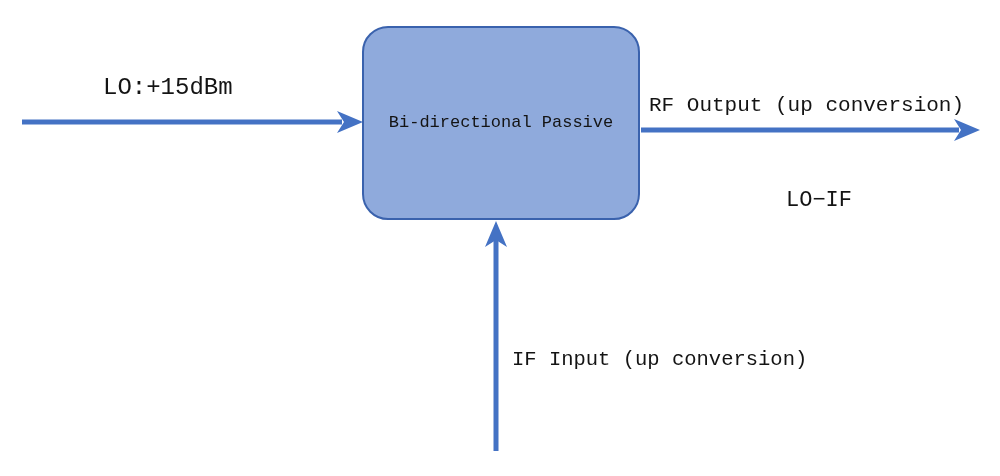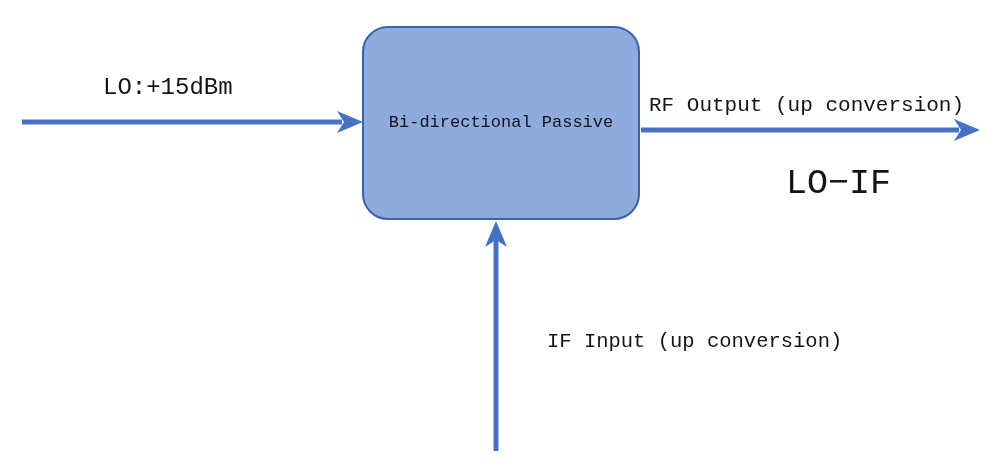--- a/index.html
+++ b/index.html
@@ -70,28 +70,27 @@
     font-size: 21px;
     text-align: center;
   }
   .label-rf-sum {
     left: 789px;
     top: 137px;
     font-size: 30px;
   }
   .label-rf-diff {
     left: 786px;
-    top: 164px;
-    font-size: 35px;
+    top: 188px;
+    font-size: 22px;
   }
   .label-if-input {
     left: 512px;
-    top: 330px;
+    top: 348px;
     font-size: 20.5px;
-    margin-left: 35px;
   }
   .label-mode {
     left: 82px;
     top: 335px;
     font-size: 21px;
     color: var(--color-mode-text);
   }
 </style>
 </head>
 <body>

